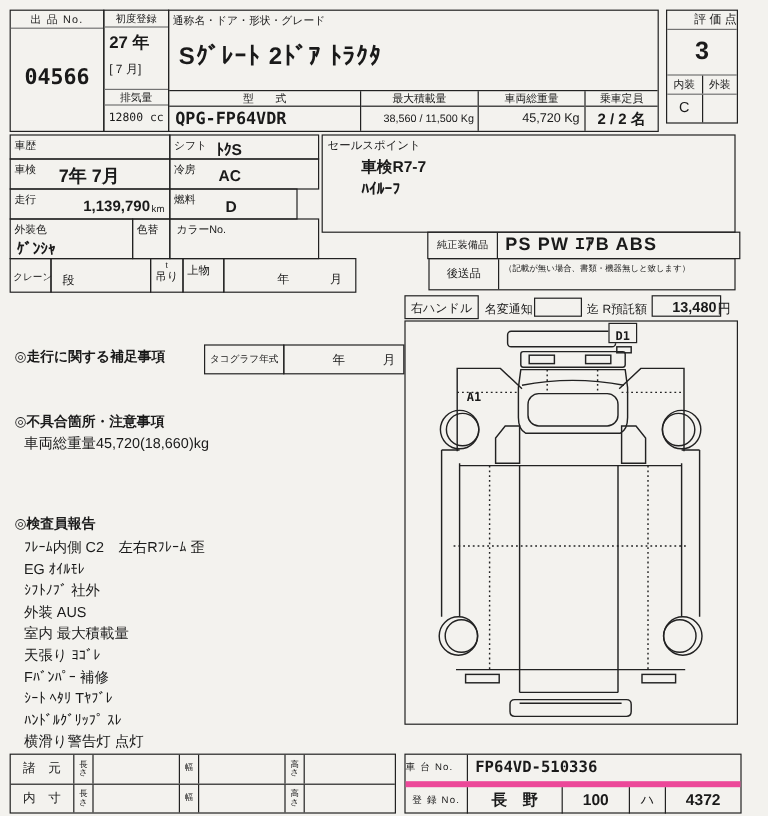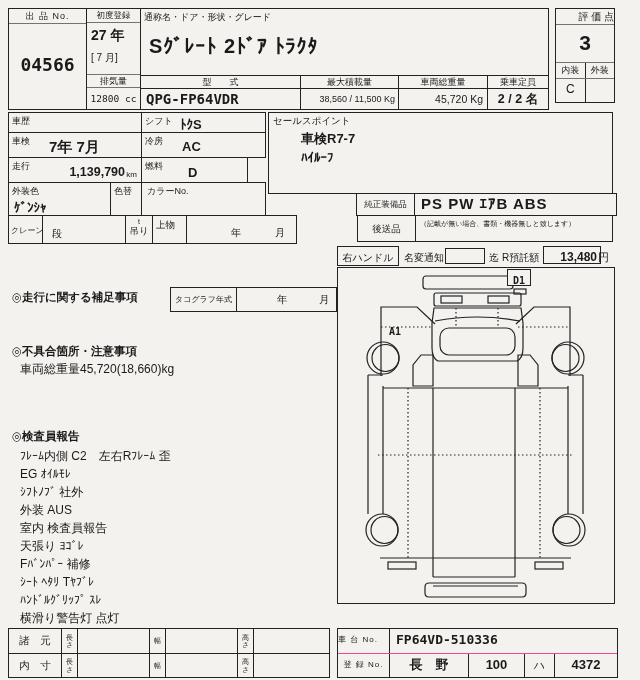--- a/index.html
+++ b/index.html
@@ -175,21 +175,21 @@
 
 <span class="t b" style="left:12px;top:344px;font-size:11.5px;">◎不具合箇所・注意事項</span>
 <span class="t" style="left:20px;top:361px;font-size:12px;">車両総重量45,720(18,660)kg</span>
 
 <span class="t b" style="left:12px;top:429px;font-size:11.5px;">◎検査員報告</span>
 <div class="t" style="left:20px;top:447px;font-size:12px;line-height:18px;">
   <div>ﾌﾚｰﾑ内側 C2　左右Rﾌﾚｰﾑ 歪</div>
   <div>EG ｵｲﾙﾓﾚ</div>
   <div>ｼﾌﾄﾉﾌﾞ 社外</div>
   <div>外装 AUS</div>
-  <div>室内 検査員報告</div>
+  <div>室内 最大積載量</div>
   <div>天張り ﾖｺﾞﾚ</div>
   <div>Fﾊﾞﾝﾊﾟｰ 補修</div>
   <div>ｼｰﾄ ﾍﾀﾘ Tﾔﾌﾞﾚ</div>
   <div>ﾊﾝﾄﾞﾙｸﾞﾘｯﾌﾟ ｽﾚ</div>
   <div>横滑り警告灯 点灯</div>
 </div>
 
 <div class="box" style="left:337px;top:267px;width:278px;height:337px;">
   <svg width="276" height="335" viewBox="0 0 276 335">
     <g fill="none" stroke="#222" stroke-width="1.2">
@@ -278,20 +278,20 @@
       </div>
     <div class="cell" style="flex:1;"></div>
   </div>
 </div>
 
 <div class="box cellcol" style="left:337px;top:628px;width:281px;height:50px;">
   <div class="row" style="height:24px;">
     <div class="cell" style="width:51px;font-size:8px;text-align:left;line-height:22px;letter-spacing:1px;">車 台 No.</div>
     <div class="cell mono b" style="flex:1;font-size:13px;line-height:22px;padding-left:6px;">FP64VD-510336</div>
   </div>
-  <div class="row" style="flex:1;border-top:1px solid #ec4899;">
+  <div class="row" style="flex:1;border-top:5px solid #ec4899;">
     <div class="cell" style="width:51px;font-size:8px;text-align:center;line-height:22px;letter-spacing:1px;">登 録 No.</div>
     <div class="cell b" style="width:79px;font-size:13px;text-align:center;line-height:22px;">長　野</div>
     <div class="cell b" style="width:56px;font-size:13px;text-align:center;line-height:22px;">100</div>
     <div class="cell" style="width:30px;font-size:11px;text-align:center;line-height:22px;">ハ</div>
     <div class="cell b" style="flex:1;font-size:13px;text-align:center;line-height:22px;">4372</div>
   </div>
 </div>
 
 </body></html>

